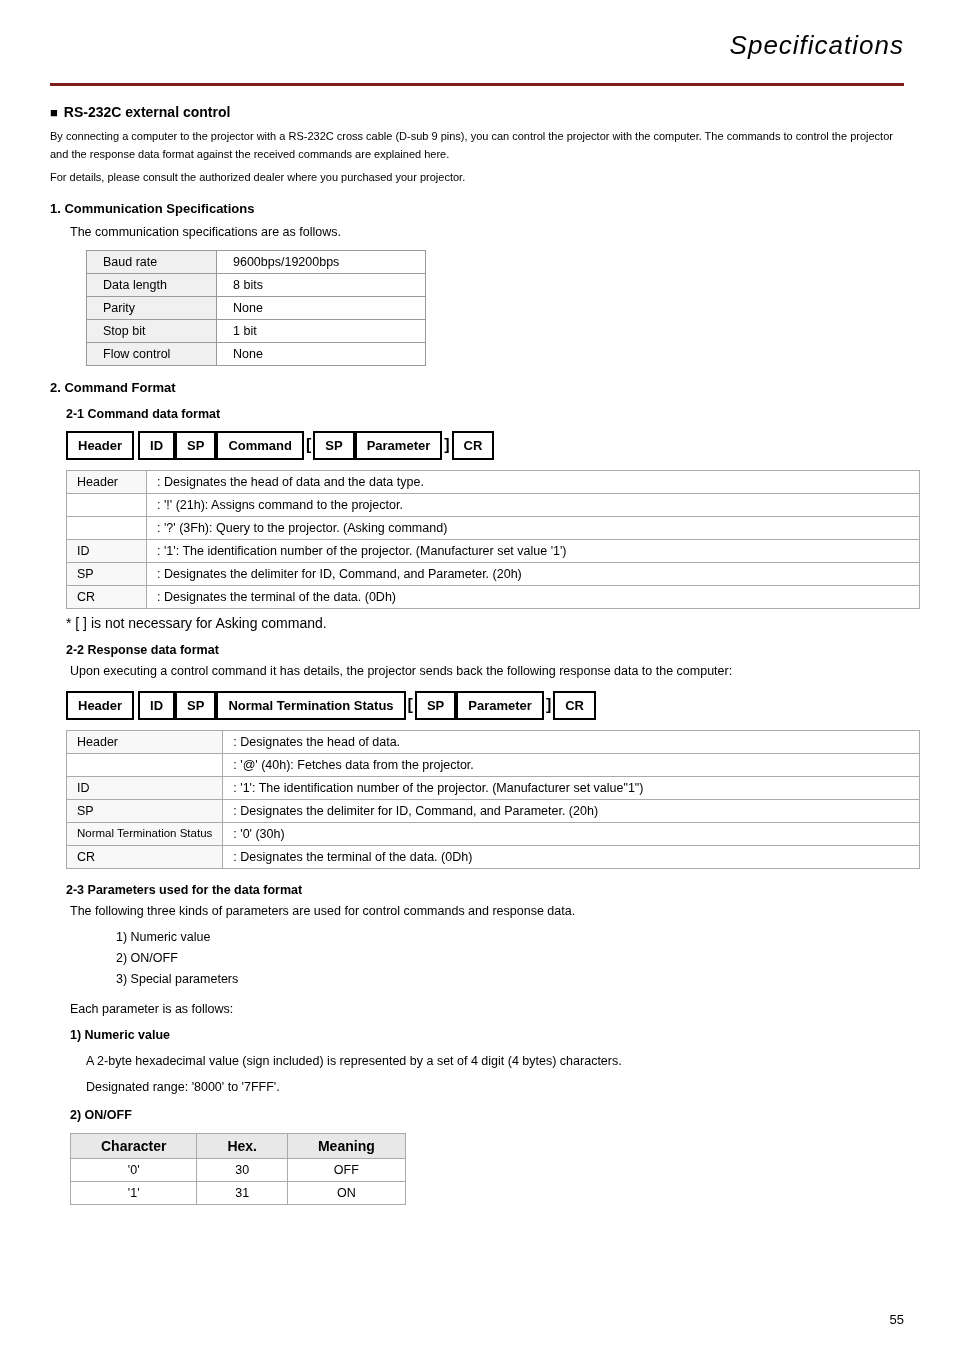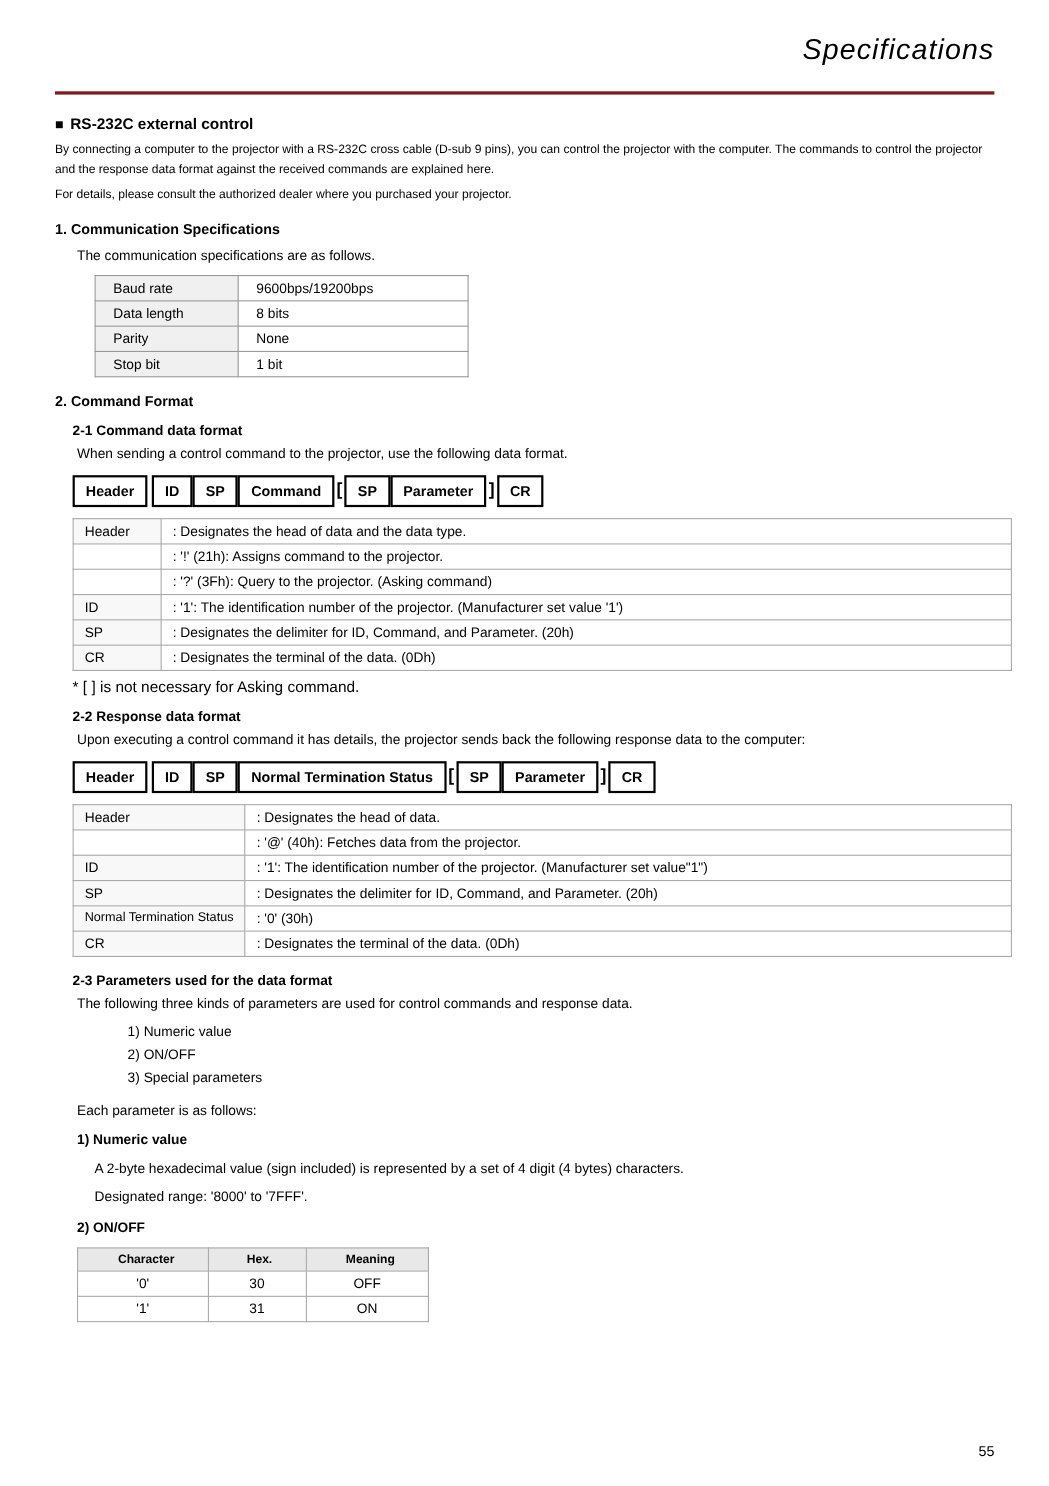--- a/index.html
+++ b/index.html
@@ -121,21 +121,21 @@
     
     .onoff-table {
       border-collapse: collapse;
       margin: 8px 0 10px 20px;
       min-width: 320px;
     }
     .onoff-table th {
       border: 1px solid #aaa;
       padding: 4px 30px;
       background: #e8e8e8;
-      font-size: 11px;
+      font-size: 14px;
       font-weight: bold;
       text-align: right;
     }
     .onoff-table td {
       border: 1px solid #aaa;
       padding: 4px 30px;
       font-size: 12.5px;
       text-align: center;
     }
     .page-number {
@@ -202,30 +202,33 @@
             <td>8 bits</td>
           </tr>
           <tr>
             <td>Parity</td>
             <td>None</td>
           </tr>
           <tr>
             <td>Stop bit</td>
             <td>1 bit</td>
           </tr>
+          <tr>
+            <td>Flow control</td>
+            <td>None</td>
+          </tr>
         </tbody>
     </table>
   </div>
 
   <div style="margin-top:10px;">
     <div class="subsection-heading">2.  Command Format</div>
 
     <div>
       <div class="sub2-heading">2-1 Command data format</div>
-      <div class="para indent">When sending a control command to the projector, use the following data format.</div>
 
       <div class="cmd-diagram">
         <div class="cmd-box">Header</div>
         <span style="padding:0 2px;"> </span>
         <div class="cmd-box">ID</div>
         <div class="cmd-box">SP</div>
         <div class="cmd-box">Command</div>
         <span style="font-size:16px;font-weight:bold;padding:0 2px;">[</span>
         <div class="cmd-box">SP</div>
         <div class="cmd-box">Parameter</div>

